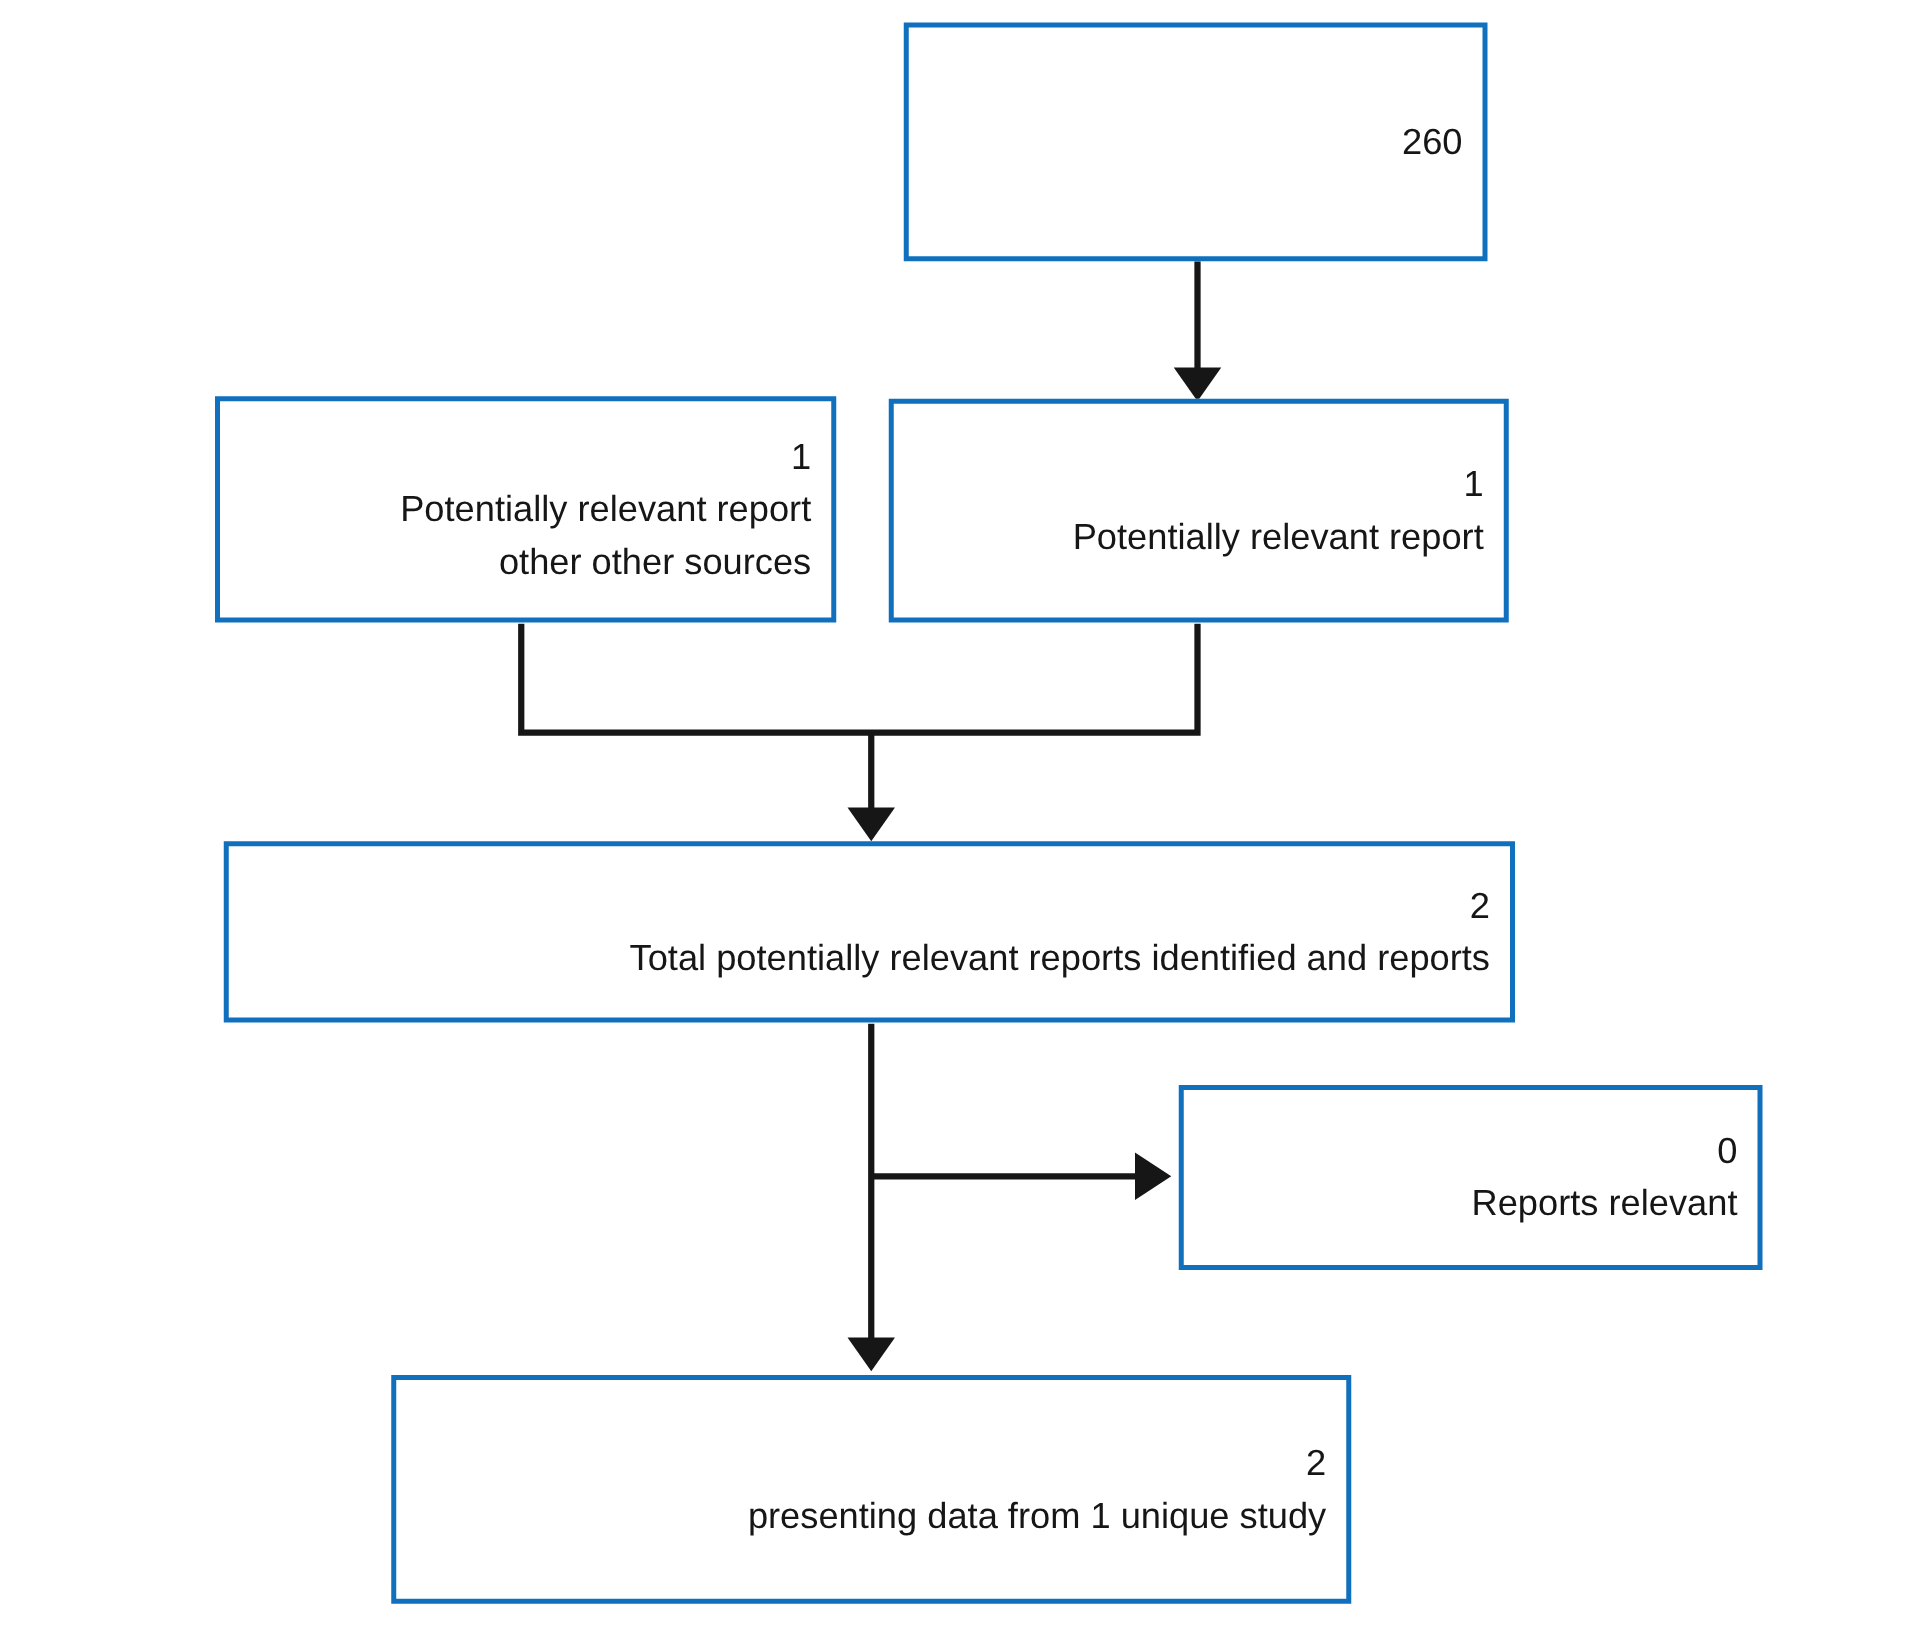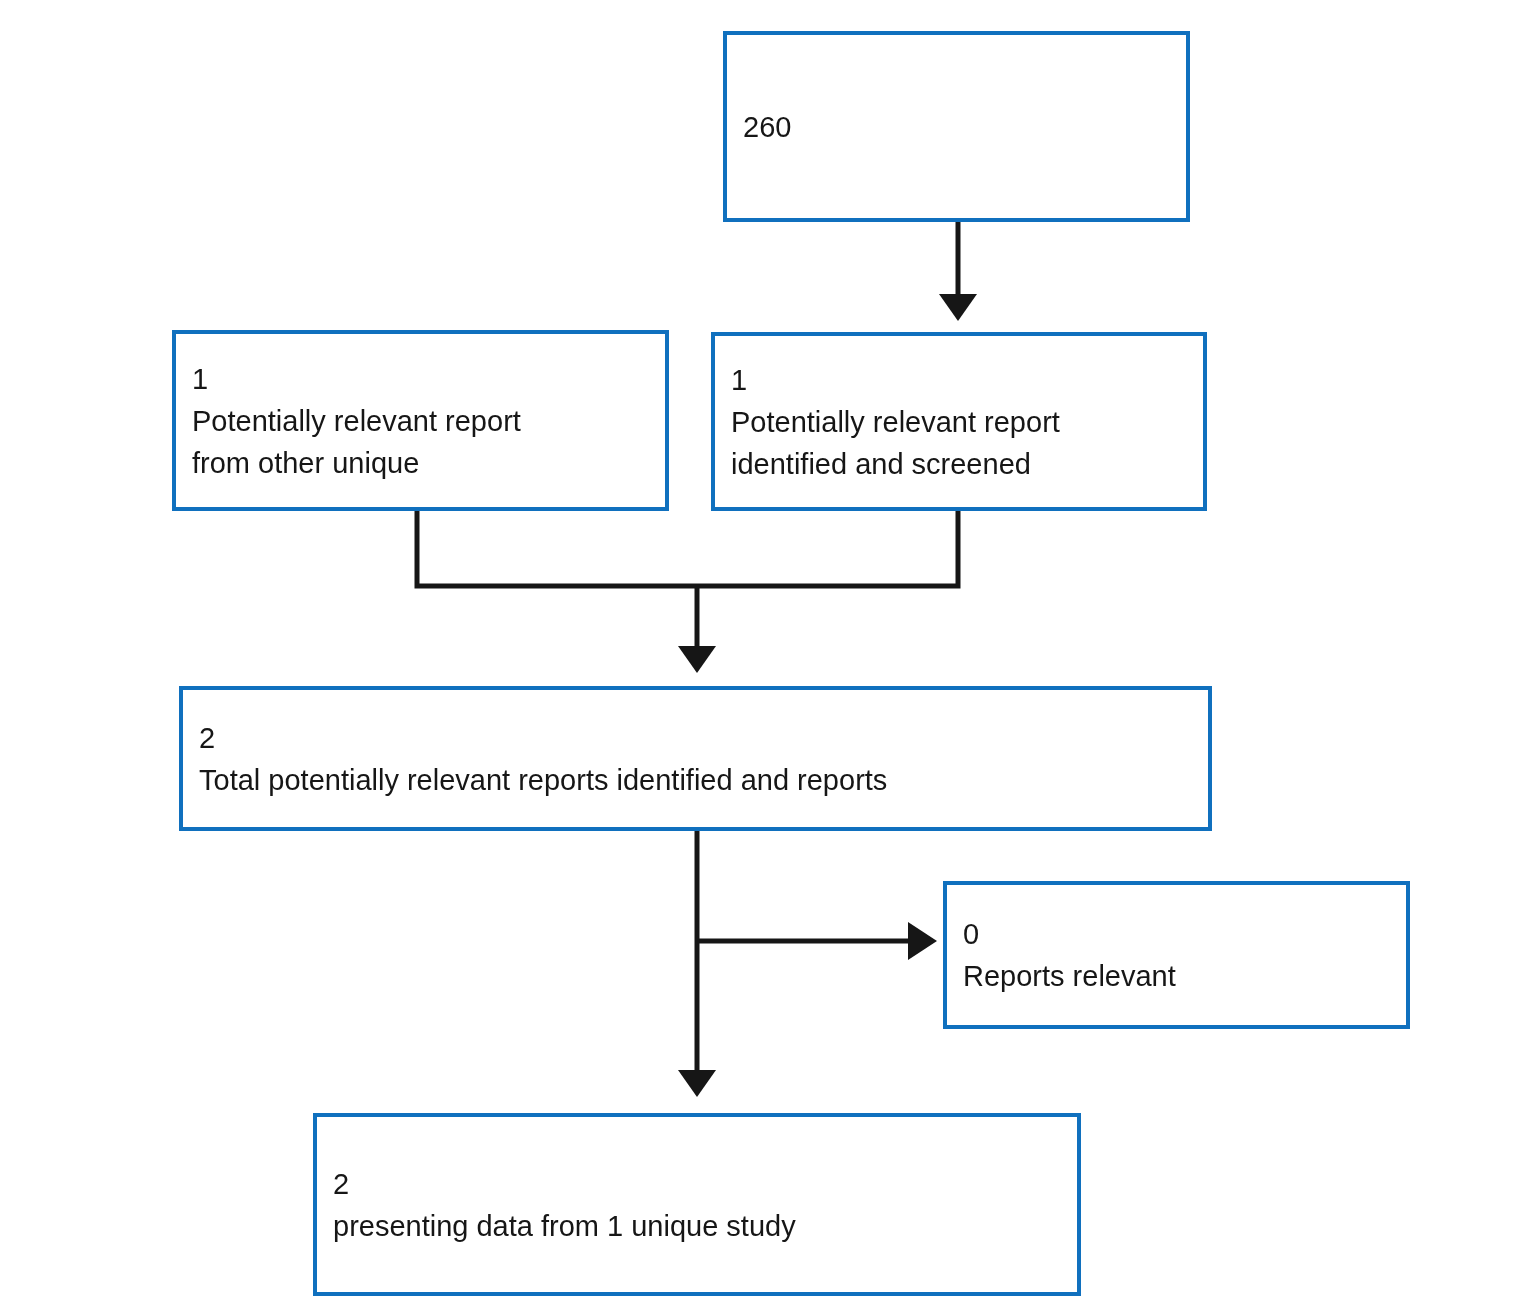--- a/index.html
+++ b/index.html
@@ -35,28 +35,27 @@
   .connectors .head {
     fill: var(--line);
     stroke: none;
   }
   .box {
     position: absolute;
     background: var(--bg);
     border: 4px solid var(--accent);
     display: flex;
     flex-direction: column;
-    align-items: flex-start;
+    align-items: flex-end;
     justify-content: center;
     text-align: center;
     color: var(--text);
     font-size: 29px;
     line-height: 42px;
     padding: 1px 16px;
-    margin-top: 13px;
   }
   .box .line { display: block; white-space: nowrap; }
 </style>
 </head>
 <body>
 
 <div class="canvas">
 
   <svg class="connectors" viewBox="0 0 1530 1304" xmlns="http://www.w3.org/2000/svg">
 
@@ -85,27 +84,26 @@
     </g>
   </svg>
 
   <div class="box" style="left:723px; top:18px; width:467px; height:191px;">
     <span class="line">260</span>
   </div>
 
   <div class="box" style="left:172px; top:317px; width:497px; height:181px;">
     <span class="line">1</span>
     <span class="line">Potentially relevant report</span>
-    <span class="line">from other unique</span>
+    <span class="line">other other sources</span>
   </div>
 
   <div class="box" style="left:711px; top:319px; width:496px; height:179px;">
     <span class="line">1</span>
     <span class="line">Potentially relevant report</span>
-    <span class="line">identified and screened</span>
   </div>
 
   <div class="box" style="left:179px; top:673px; width:1033px; height:145px;">
     <span class="line">2</span>
     <span class="line">Total potentially relevant reports identified and reports</span>
   </div>
 
   <div class="box" style="left:943px; top:868px; width:467px; height:148px;">
     <span class="line">0</span>
     <span class="line">Reports relevant</span>

